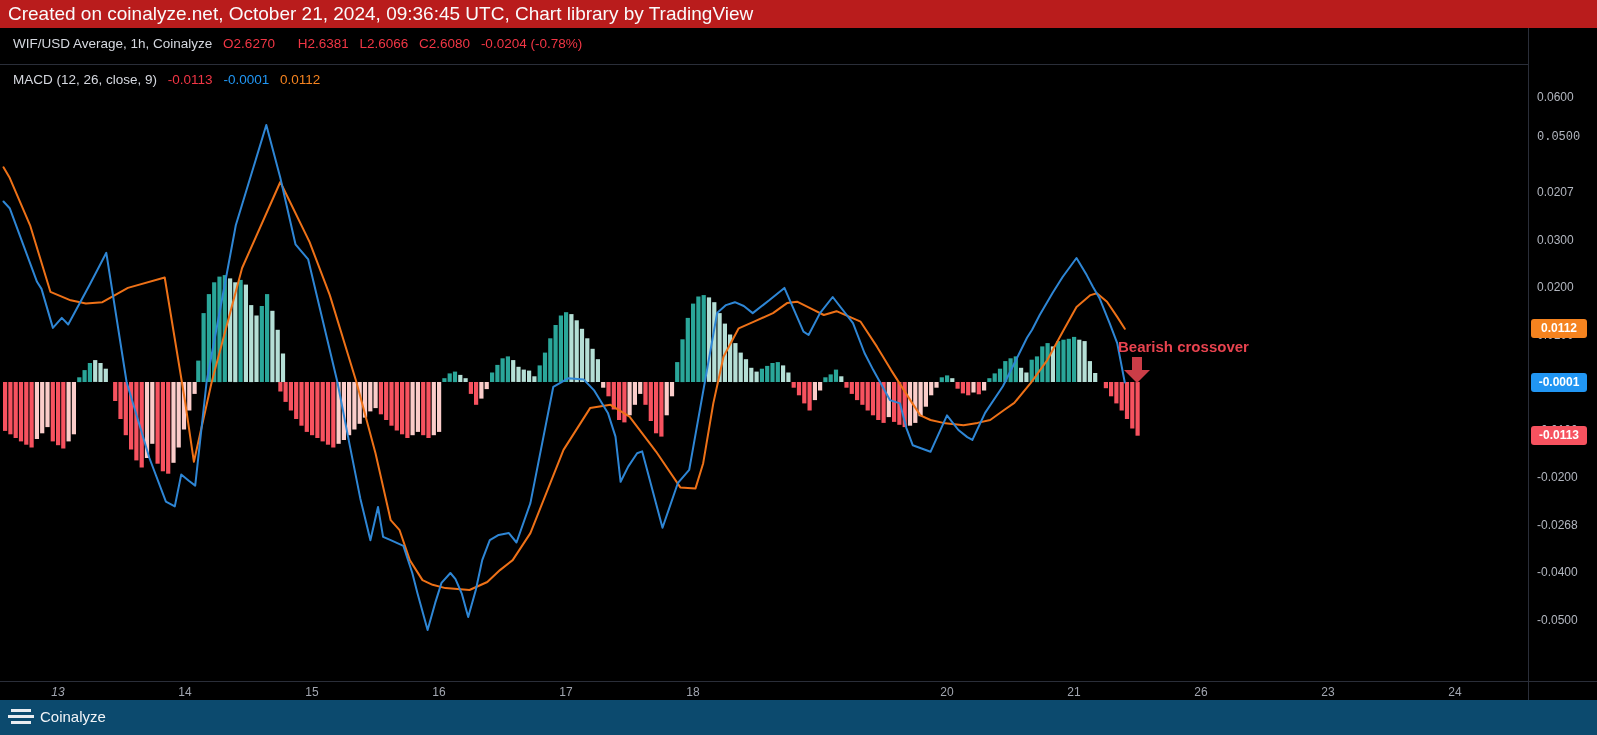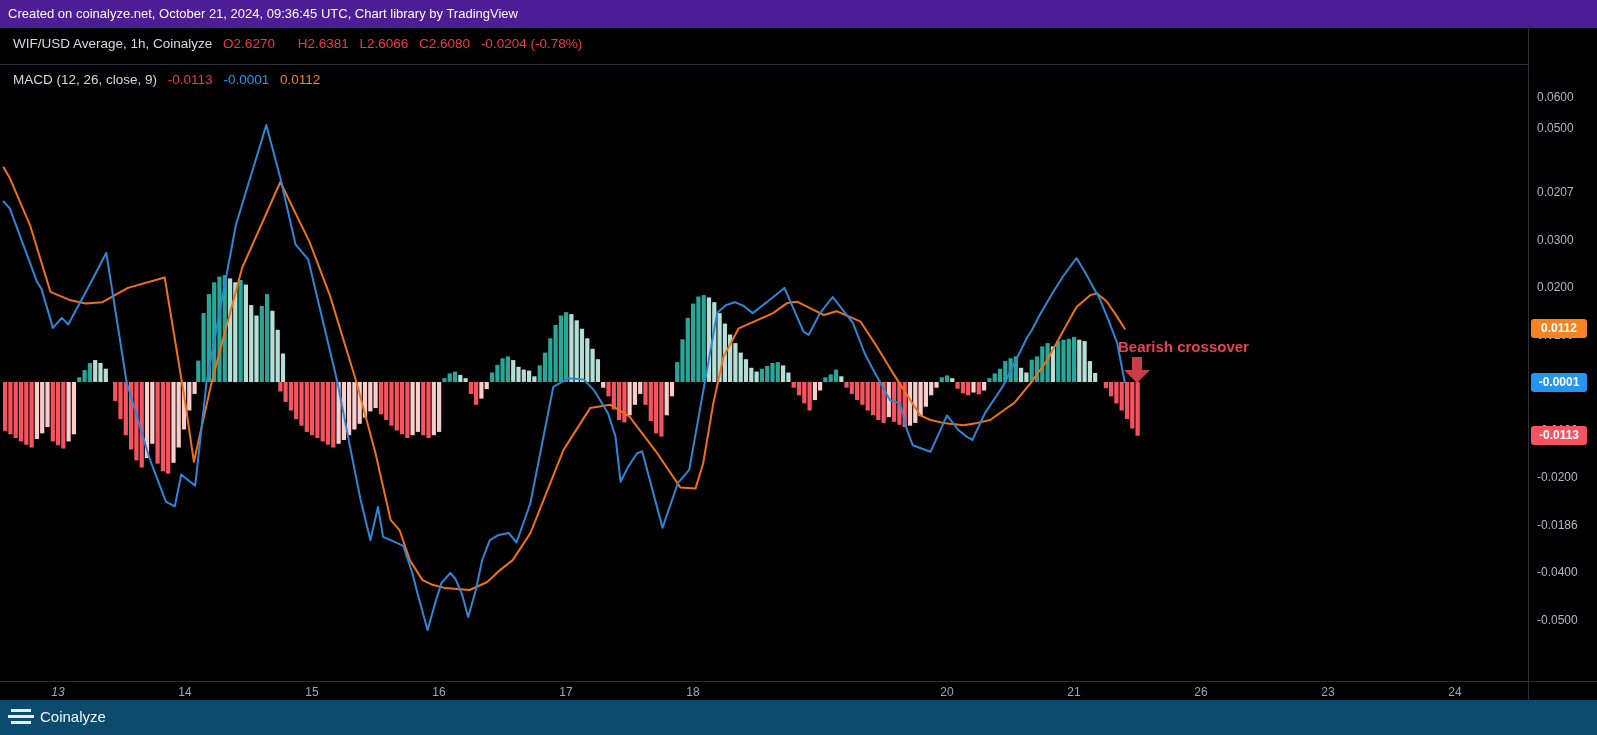--- a/index.html
+++ b/index.html
@@ -1,19 +1,19 @@
 <!DOCTYPE html>
 <html><head>
 <meta charset="utf-8">
 <style>
   html,body{margin:0;padding:0;background:#000;}
   .screen{position:relative;width:1597px;height:735px;background:#000;overflow:hidden;
           font-family:"Liberation Sans","DejaVu Sans",sans-serif;}
-  .topbar{position:absolute;left:0;top:0;width:1597px;height:28px;background:#4c1d95;
-          color:#fafbfc;font-size:13px;line-height:28px;padding-left:8px;box-sizing:border-box;}
+  .topbar{position:absolute;left:0;top:0;width:1597px;height:28px;background:#b91c1c;
+          color:#fafbfc;font-size:19px;line-height:28px;padding-left:8px;box-sizing:border-box;}
   .chart-area{position:absolute;left:0;top:28px;width:1597px;height:672px;background:#000;}
   .plot{position:absolute;left:0;top:0;}
   .pane-divider{position:absolute;left:0;top:36px;width:1597px;height:1px;background:#2a2e39;}
   .sym-header{position:absolute;left:13px;top:8px;font-size:13.5px;color:#d5d8df;white-space:nowrap;}
   .sym-header span{margin-right:7px;}
   .macd-header{position:absolute;left:13px;top:44px;font-size:13.5px;color:#d5d8df;white-space:nowrap;}
   .macd-header span{margin-right:7px;}
   .axis-pane{position:absolute;left:1528px;top:0;width:69px;height:672px;border-left:1px solid #2a2e39;
              box-sizing:border-box;background:#000;}
   .ytick{position:absolute;left:8px;font-size:12px;color:#b2b6bf;line-height:14px;}
@@ -278,29 +278,29 @@
 
     <div class="macd-header">
       <span>MACD (12, 26, close, 9)</span>
       <span class="v-red" style="color: rgb(242, 54, 69);">-0.0113</span>
       <span class="v-blue" style="color: rgb(33, 150, 243);">-0.0001</span>
       <span class="v-orange" style="color: rgb(245, 131, 31);">0.0112</span>
     </div>
 
     <div class="axis-pane" id="y-axis">
         <div class="ytick" style="top: 62px;">0.0600</div>
-        <div class="ytick" style="top: 93px;">0.0500</div>
+        <div class="ytick" style="top: 102px; font-family: Liberation Mono, monospace;">0.0500</div>
         <div class="ytick" style="top: 157px;">0.0207</div>
         <div class="ytick" style="top: 204.5px;">0.0300</div>
         <div class="ytick" style="top: 252px;">0.0200</div>
         <div class="ytick" style="top: 299.5px;">0.0100</div>
         <div class="ytick" style="top: 347px;">0.0000</div>
         <div class="ytick" style="top: 394.5px;">-0.0100</div>
         <div class="ytick" style="top: 442px;">-0.0200</div>
-        <div class="ytick" style="top: 489.5px;">-0.0186</div>
+        <div class="ytick" style="top: 489.5px;">-0.0268</div>
         <div class="ytick" style="top: 537px;">-0.0400</div>
         <div class="ytick" style="top: 584.5px;">-0.0500</div>
         <div class="badge" style="top: 291.3px; background: rgb(245, 131, 31);">0.0112</div>
         <div class="badge" style="top: 344.975px; background: rgb(33, 150, 243);">-0.0001</div>
         <div class="badge" style="top: 398.175px; background: rgb(247, 82, 95);">-0.0113</div>
       </div>
 
     <div class="time-strip" id="x-axis">
         <div class="xtick" style="left: 58px; font-style: italic;">13</div>
         <div class="xtick" style="left: 185px;">14</div>

